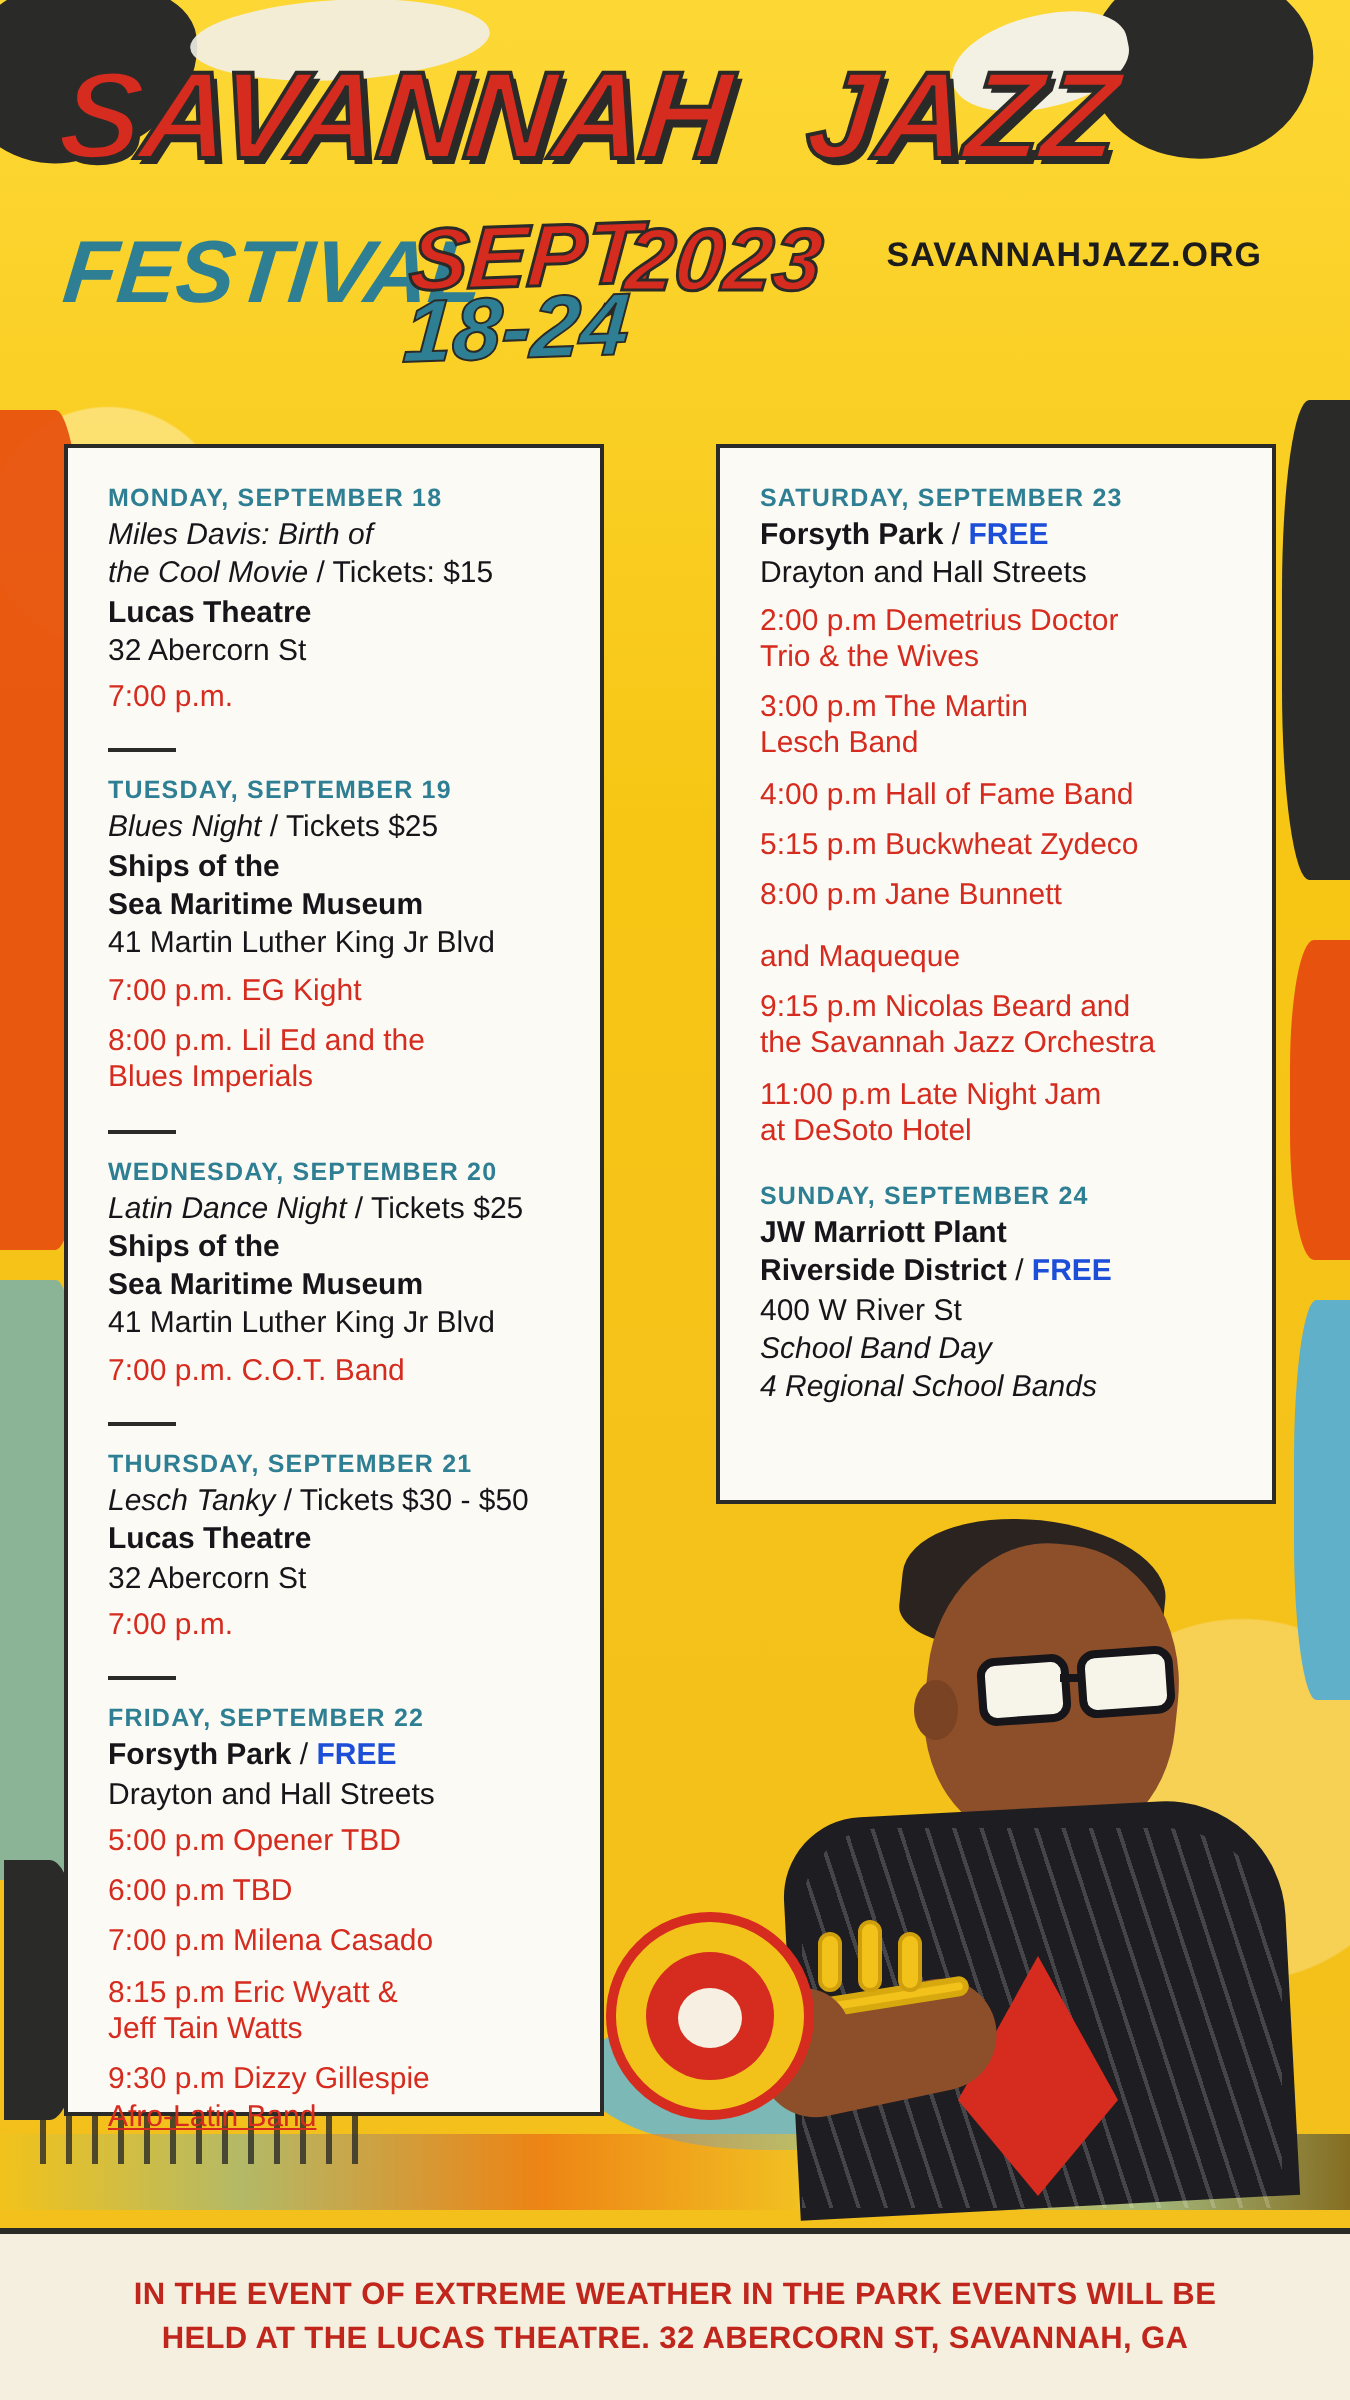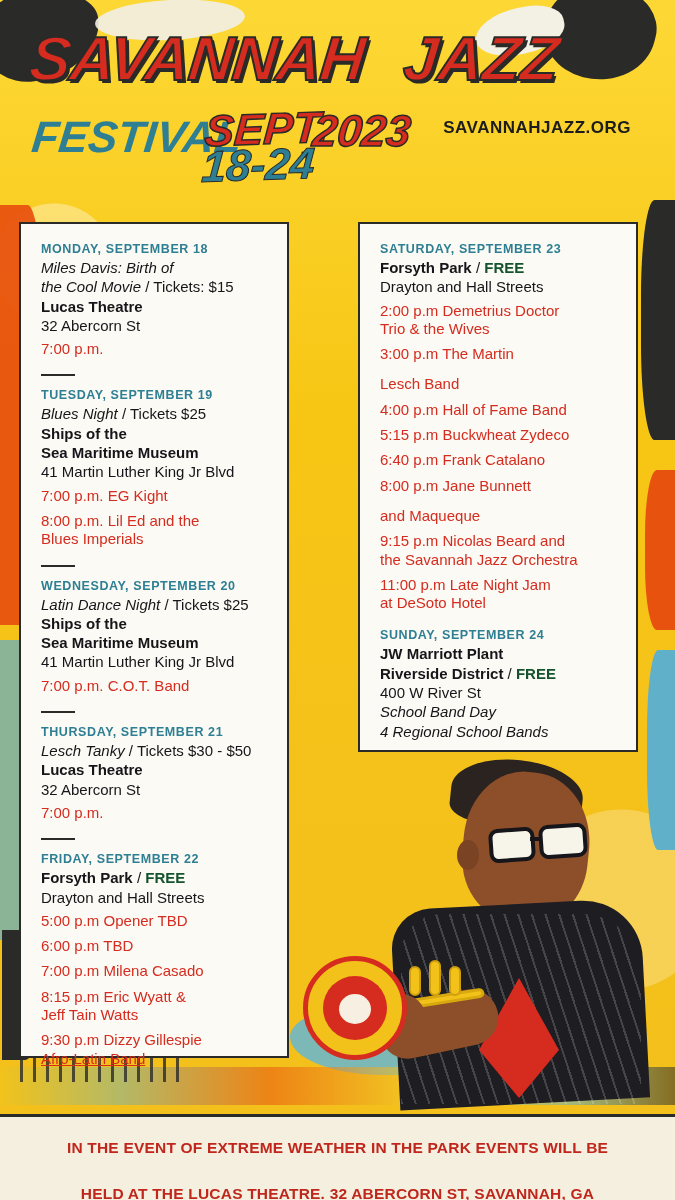--- a/index.html
+++ b/index.html
@@ -94,32 +94,32 @@
   }
 
   
   .panels { position:absolute; left:0; top:222px; width:675px; }
   .panel {
     position:absolute;
     background:#fbfaf4;
     border:2px solid #2a2a28;
     padding:18px 20px 14px 20px;
   }
-  .panel-left { left:19px; top:0; width:270px; height:836px; }
+  .panel-left { left:32px; top:0; width:270px; height:836px; }
   .panel-right{ left:358px; top:0; width:280px; height:530px; }
 
   .day { margin-bottom:16px; }
   .dayhead {
     font-size:12.5px; font-weight:bold; letter-spacing:.6px;
     color:#2e7f93; text-transform:uppercase; margin-bottom:3px;
   }
   .line { font-size:15px; line-height:1.22; color:#16161a; margin:1px 0; }
   .ital { font-style:italic; }
   .bold { font-weight:bold; }
-  .redb { color:#14532d; font-weight:bold; }
+  .redb { color:#1d4ed8; font-weight:bold; }
   .times .t { color:#d62b1f; font-size:15px; line-height:1.22; margin:7px 0 0 0; }
   .times .t.first { margin-top:5px; }
   .sep { width:34px; height:2px; background:#2a2a28; margin:14px 0 12px 0; }
 
   
   .musician { position:absolute; right:0; bottom:96px; width:330px; height:350px; }
   .m-head { position:absolute; right:86px; top:18px; width:126px; height:150px; background:#8d4f2a; border-radius:46% 48% 42% 44%; transform:rotate(6deg); }
   .m-hair { position:absolute; right:92px; top:6px; width:132px; height:66px; background:#2a2320; border-radius:60% 60% 30% 30%; transform:rotate(6deg); }
   .m-ear  { position:absolute; right:196px; top:86px; width:22px; height:30px; background:#7a4323; border-radius:50%; }
   .m-glass-l { position:absolute; right:140px; top:74px; width:46px; height:34px; border:4px solid #15151a; border-radius:9px; background:#f7f4ea; transform:rotate(-4deg); }
@@ -140,21 +140,21 @@
   .m-valves i:nth-child(2){ left:20px; height:36px;}
   .m-valves i:nth-child(3){ left:40px; }
 
   
   footer.ftr {
     position:absolute; left:0; bottom:0; width:675px; height:86px;
     background:#f4efdf; border-top:3px solid #2a2a28;
     display:flex; flex-direction:column; align-items:center; justify-content:center;
     text-align:center;
   }
-  .ftr-line { color:#c0261c; font-weight:bold; font-size:15.5px; letter-spacing:.2px; line-height:1.42;margin-top:24px; }
+  .ftr-line { color:#c0261c; font-weight:bold; font-size:15.5px; letter-spacing:.2px; line-height:1.42; }
 </style>
 </head>
 <body>
 
 <div class="poster">
 
   <div class="splotch sp1"></div>
   <div class="splotch sp2"></div>
   <div class="splotch sp3"></div>
   <div class="splotch sp4"></div>
@@ -244,24 +244,23 @@
       </section>
     <section class="panel panel-right" id="panel-right">
         <div class="day">
           <div class="dayhead">SATURDAY, SEPTEMBER 23</div>
           <div class="line"><span class="bold">Forsyth Park </span><span>/ </span><span class="redb">FREE</span></div>
           <div class="line">Drayton and Hall Streets</div>
           <div class="times">
             <div class="t first">2:00 p.m Demetrius Doctor</div>
             <div class="t" style="margin-top: 0px;">Trio &amp; the Wives</div>
             <div class="t">3:00 p.m The Martin</div>
-            <div class="t" style="margin-top: 12px;">Lesch Band</div>
+            <div class="t" style="margin-top: 0px;">Lesch Band</div>
             <div class="t">4:00 p.m Hall of Fame Band</div>
             <div class="t">5:15 p.m Buckwheat Zydeco</div>
-            <div class="t">6:40 p.m Frank Catalano</div>
             <div class="t">8:00 p.m Jane Bunnett</div>
             <div class="t" style="margin-top: 12px;">and Maqueque</div>
             <div class="t">9:15 p.m Nicolas Beard and</div>
             <div class="t" style="margin-top: 0px;">the Savannah Jazz Orchestra</div>
             <div class="t">11:00 p.m Late Night Jam</div>
             <div class="t" style="margin-top: 0px;">at DeSoto Hotel</div>
           </div>
         </div>
         <div class="day">
           <div class="dayhead">SUNDAY, SEPTEMBER 24</div>

